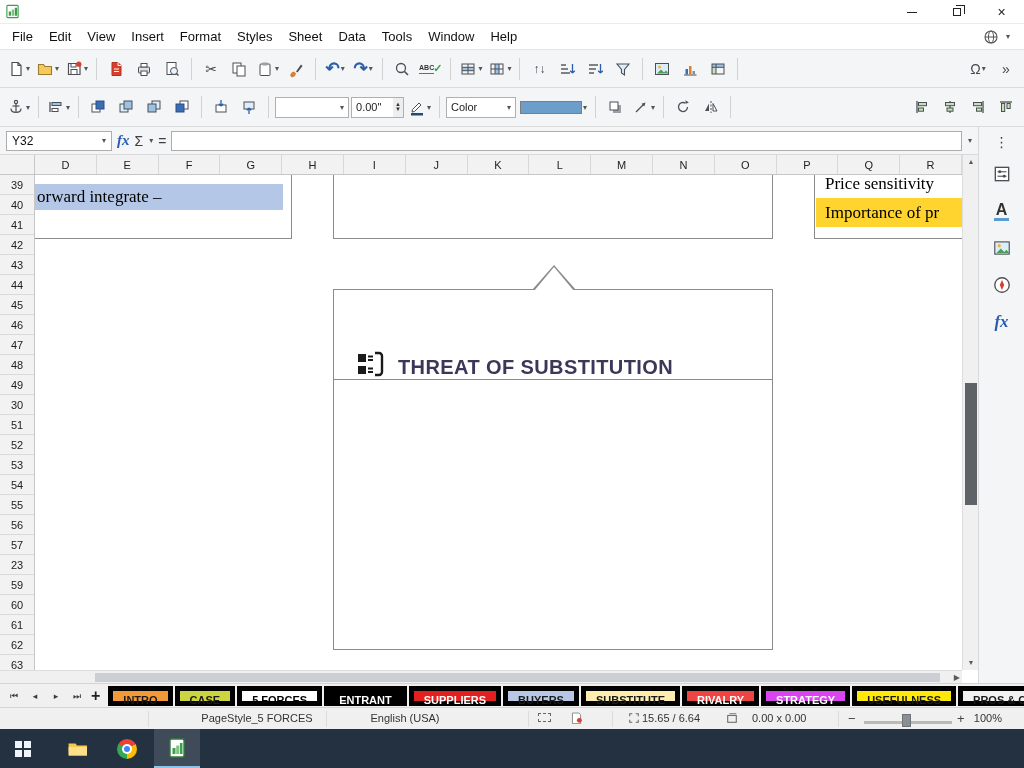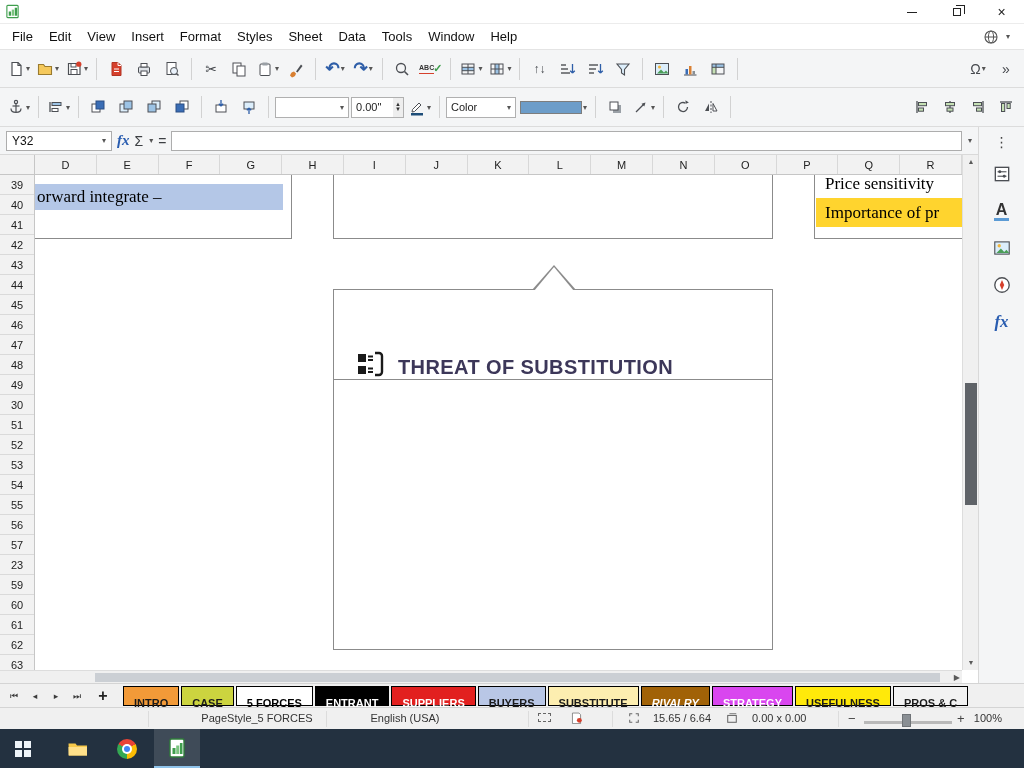--- a/index.html
+++ b/index.html
@@ -80,21 +80,21 @@
   .sb-btn{width:30px;height:28px;display:flex;align-items:center;justify-content:center;color:#45484d}
   .sb-dots{font-size:14px;color:#444;height:18px}
   .sb-a{font-size:16px;font-weight:bold;color:#333;border-bottom:3px solid #5b9bd5;line-height:1.1;padding:0 2px}
   .sb-fx{color:#2a5db0;font-family:"Liberation Serif",serif;font-style:italic;font-weight:bold;font-size:17px}
 
   
   .tabsbar{position:absolute;top:683px;left:0;width:1024px;height:24px;background:#f0f0f0;border-top:1px solid #d4d4d4;display:flex;align-items:center;padding-left:4px;overflow:hidden}
   .tabnav{display:flex;gap:1px;margin-right:4px}
   .tabnav .nv{width:20px;text-align:center;font-size:9px;color:#3c3c3c;line-height:22px}
   .add-sheet{font-size:16px;font-weight:bold;color:#222;width:24px;text-align:center;margin-right:8px}
-  .sheet-tab{height:20px;line-height:19px;padding:7px 10px;font-size:11px;font-weight:600;border:1px solid #000000;margin-right:2px;white-space:nowrap;flex:0 0 auto}
+  .sheet-tab{height:20px;line-height:19px;padding:0 10px;font-size:11px;font-weight:600;border:5px solid #000000;margin-right:2px;white-space:nowrap;flex:0 0 auto}
   .sheet-tab.active{font-weight:700}
 
   
   .statusbar{position:absolute;top:707px;left:0;width:1024px;height:22px;background:#f0f0f0;border-top:1px solid #d4d4d4;font-size:11px;color:#333}
   .statusbar .seg{position:absolute;top:4px}
   .st-sep{position:absolute;top:3px;width:1px;height:16px;background:#dcdcdc}
   .selrect{display:inline-block;width:13px;height:9px;border:1px dashed #666}
   .zoom-track{position:absolute;top:13px;left:864px;width:88px;height:3px;background:#b9b9b9}
   .zoom-tick{position:absolute;top:9px;left:907px;width:1px;height:10px;background:#9a9a9a}
   .zoom-thumb{position:absolute;top:6px;left:902px;width:9px;height:13px;background:#8a8f94;border:1px solid #6f7377}
@@ -617,42 +617,42 @@
     </div>
     <span class="add-sheet">+</span>
     <div style="display:flex;align-items:center">
         <div class="sheet-tab" style="background: rgb(242, 154, 56); color: rgb(26, 26, 26);">INTRO</div>
         <div class="sheet-tab" style="background: rgb(204, 212, 63); color: rgb(26, 26, 26);">CASE</div>
         <div class="sheet-tab active" style="background: rgb(255, 255, 255); color: rgb(0, 0, 0);">5 FORCES</div>
         <div class="sheet-tab" style="background: rgb(0, 0, 0); color: rgb(255, 255, 255);">ENTRANT</div>
         <div class="sheet-tab" style="background: rgb(226, 32, 31); color: rgb(255, 255, 255);">SUPPLIERS</div>
         <div class="sheet-tab" style="background: rgb(185, 199, 230); color: rgb(26, 26, 26);">BUYERS</div>
         <div class="sheet-tab" style="background: rgb(253, 238, 176); color: rgb(26, 26, 26);">SUBSTITUTE</div>
-        <div class="sheet-tab" style="background: #a16207; color: rgb(255, 255, 255); font-style: italic;">RIVALRY</div>
+        <div class="sheet-tab" style="background: #ef4444; color: rgb(255, 255, 255);">RIVALRY</div>
         <div class="sheet-tab" style="background: #d946ef; color: rgb(255, 255, 255);">STRATEGY</div>
         <div class="sheet-tab" style="background: rgb(255, 233, 10); color: rgb(26, 26, 26);">USEFULNESS</div>
         <div class="sheet-tab" style="background: rgb(242, 242, 242); color: rgb(26, 26, 26);">PROS &amp; C</div>
       </div>
   </div>
 
   <div class="statusbar">
     <div class="st-sep" style="left:148px"></div>
     <div class="seg" style="left:157px;width:200px;text-align:center">PageStyle_5 FORCES</div>
     <div class="st-sep" style="left:326px"></div>
     <div class="seg" style="left:330px;width:150px;text-align:center">English (USA)</div>
     <div class="st-sep" style="left:528px"></div>
     <div class="seg" style="left:538px"><span class="selrect"></span></div>
     <div class="seg" style="left:570px;top:3px">
         <svg class="ic" width="13" height="13" viewBox="0 0 16 16">
           <path d="M3 2.5h8l2 2v11H3z" fill="#fff" stroke="#777"></path>
           <circle cx="11.5" cy="11.5" r="3" fill="#d6402c"></circle>
         </svg>
       </div>
     <div class="st-sep" style="left:612px"></div>
-    <div class="seg" style="left:628px;display:flex;gap:13px;align-items:center">
+    <div class="seg" style="left:628px;display:flex;gap:2px;align-items:center">
       <svg class="ic" width="12" height="12" viewBox="0 0 14 14">
           <path d="M2 5V2h3M9 2h3v3M12 9v3H9M5 12H2V9" fill="none" stroke="#666" stroke-width="1.2"></path>
         </svg>
       <span>15.65 / 6.64</span>
     </div>
     <div class="seg" style="left:726px;display:flex;gap:14px;align-items:center">
       <svg class="ic" width="12" height="12" viewBox="0 0 14 14">
           <rect x="2" y="4" width="10" height="8" fill="none" stroke="#666" stroke-width="1.2"></rect>
           <line x1="4" y1="2" x2="12" y2="2" stroke="#666"></line>
         </svg>

